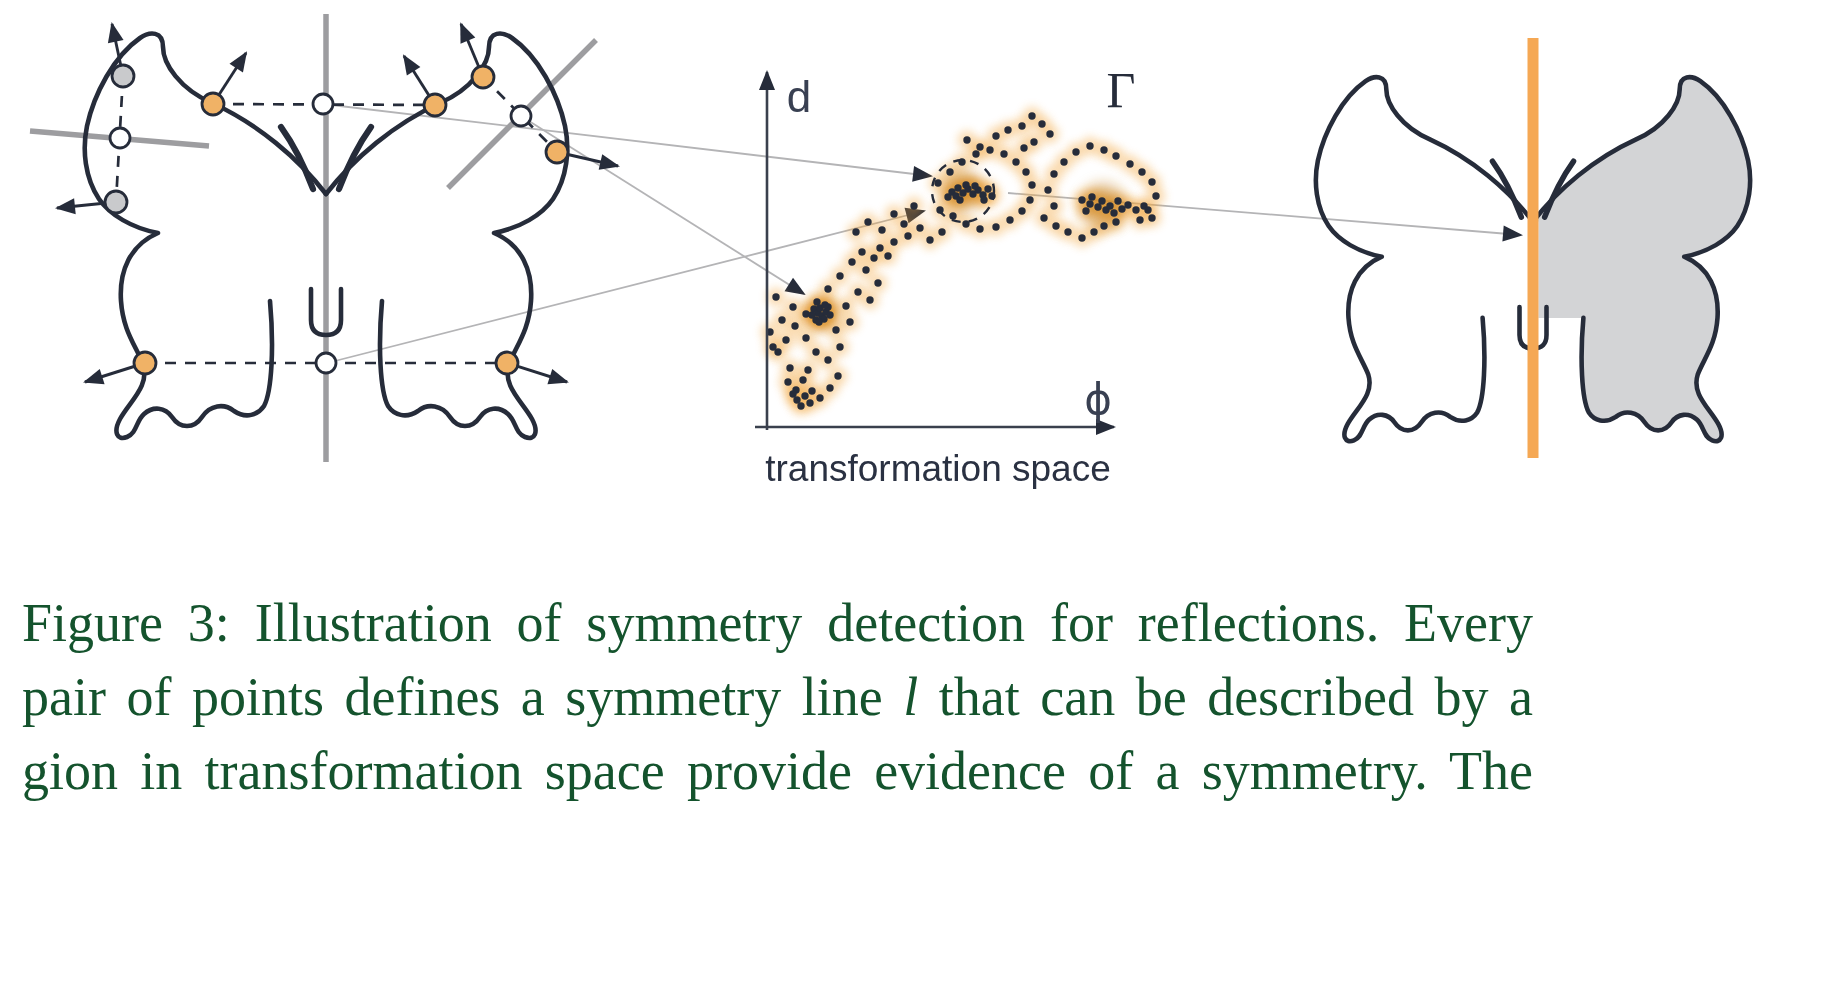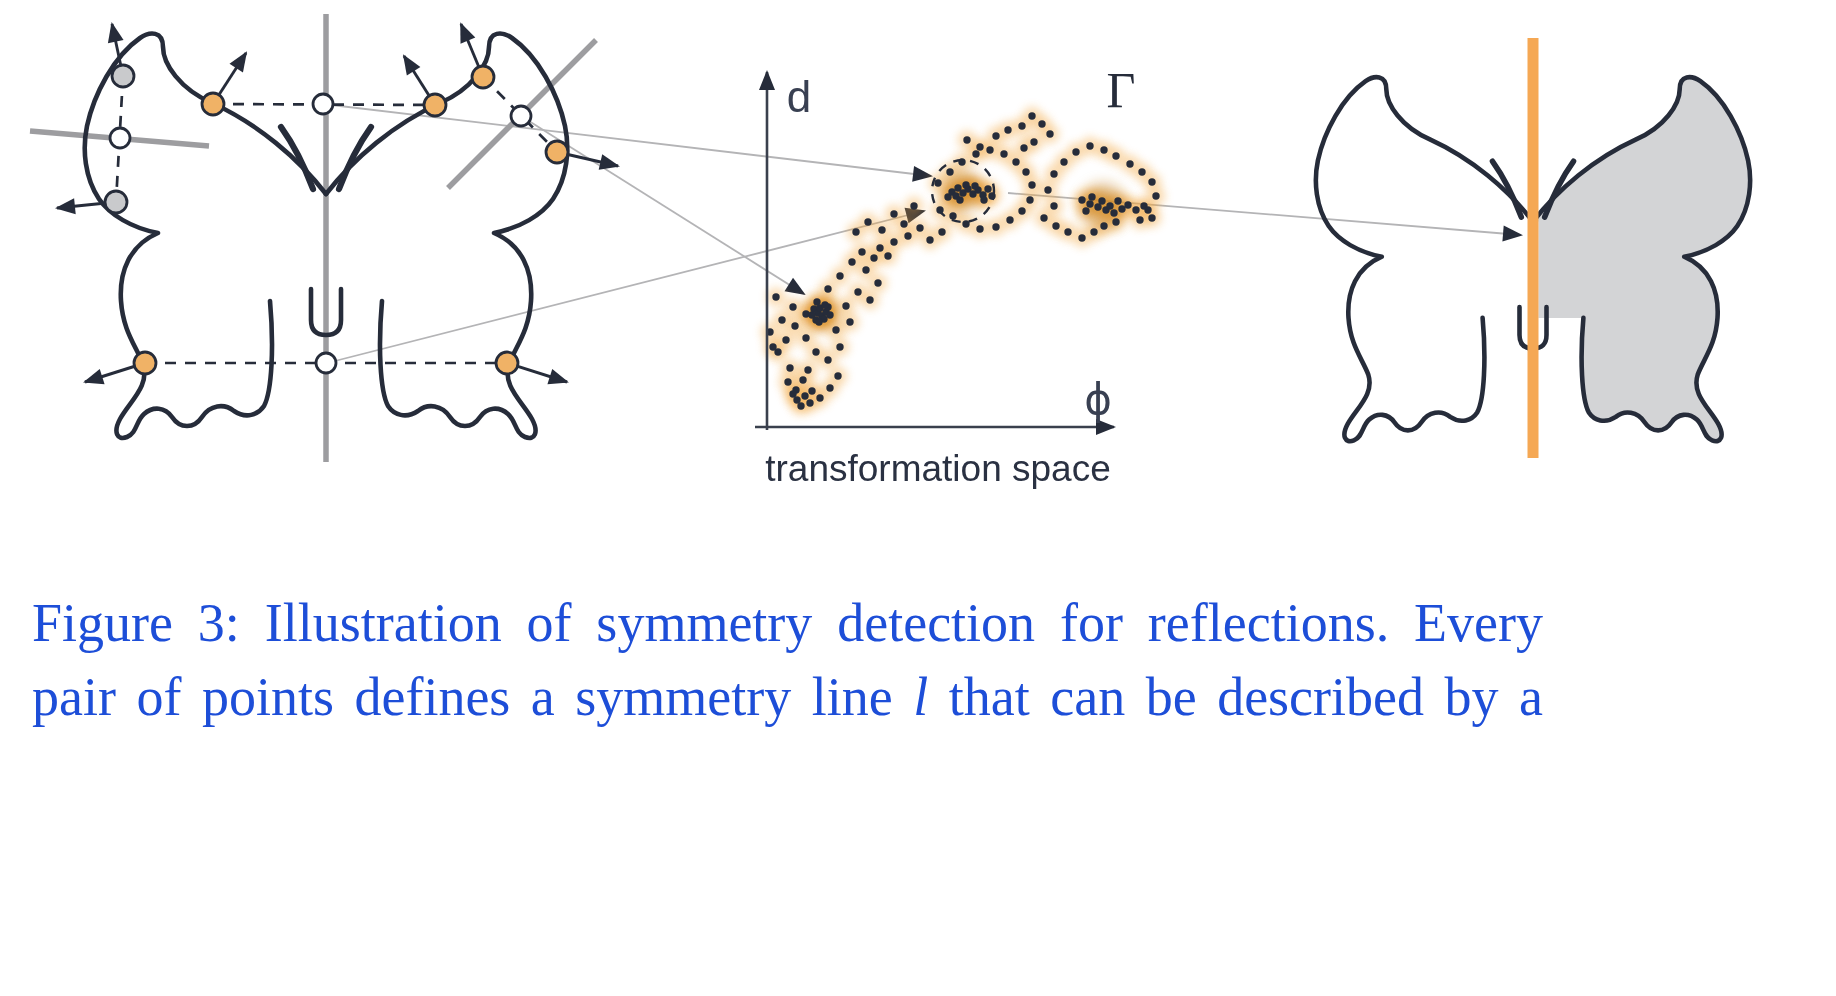--- a/index.html
+++ b/index.html
@@ -1,19 +1,19 @@
 <!DOCTYPE html>
 <html><head>
 <meta charset="utf-8">
 <style>
   html,body{margin:0;padding:0;background:#ffffff;}
   .page{position:relative;width:1836px;height:996px;background:#ffffff;overflow:hidden;
         font-family:"Liberation Sans",sans-serif;}
   #fig{position:absolute;left:0;top:0;}
-  #caption{position:absolute;left:32px;top:586px;width:1511px;color:#1d4ed8;
+  #caption{position:absolute;left:22px;top:586px;width:1511px;color:#14532d;
            font-family:"Liberation Serif",serif;font-size:54px;line-height:74px;}
   .cap-line{white-space:normal;}
   .cap-line.just{text-align:justify;text-align-last:justify;}
   .cap-line .ital{font-style:italic;}
   svg text{user-select:none;}
   .axis-label{font-family:"Liberation Sans",sans-serif;fill:#394052;}
   .gamma-label{font-family:"Liberation Serif",serif;fill:#262c3a;}
   .phi-label{font-family:"DejaVu Sans",sans-serif;fill:#394052;}
   .space-label{font-family:"Liberation Sans",sans-serif;fill:#2a3142;}
 </style>
@@ -405,14 +405,15 @@
           <path d="M -45 127 Q -27 152 -13 189" fill="none" stroke-width="6.2"></path>
           <path d="M 45 127 Q 27 152 13 189" fill="none" stroke-width="6.2"></path>
         </g>
       </g>
     <rect x="1527.5" y="38" width="11" height="420" fill="#f5a854"></rect>
   </svg>
 
   <div id="caption">
       <div class="cap-line just"><span>Figure 3: Illustration of symmetry detection for reflections. Every</span></div>
       <div class="cap-line just"><span>pair of points defines a symmetry line </span><span class="ital">l</span><span> that can be described by a</span></div>
+      <div class="cap-line just"><span>gion in transformation space provide evidence of a symmetry. The</span></div>
     </div>
 </div>
 
 </body></html>

